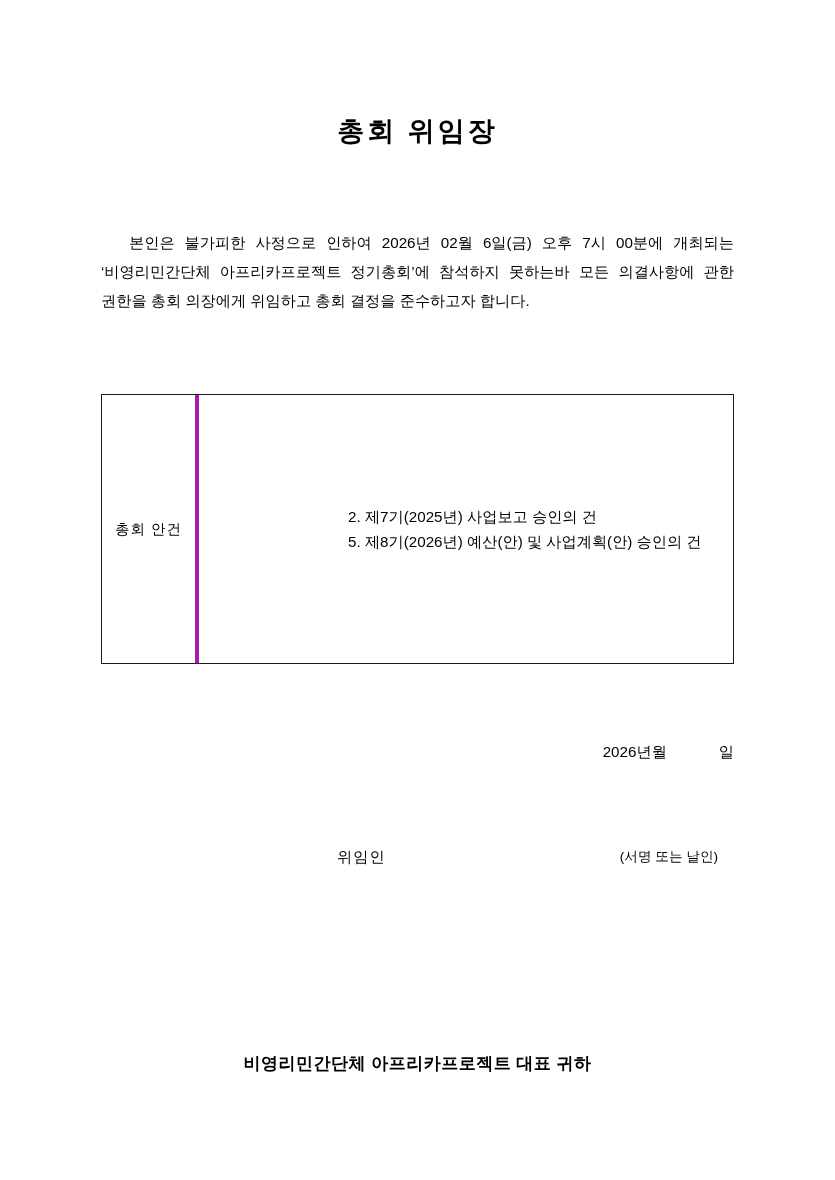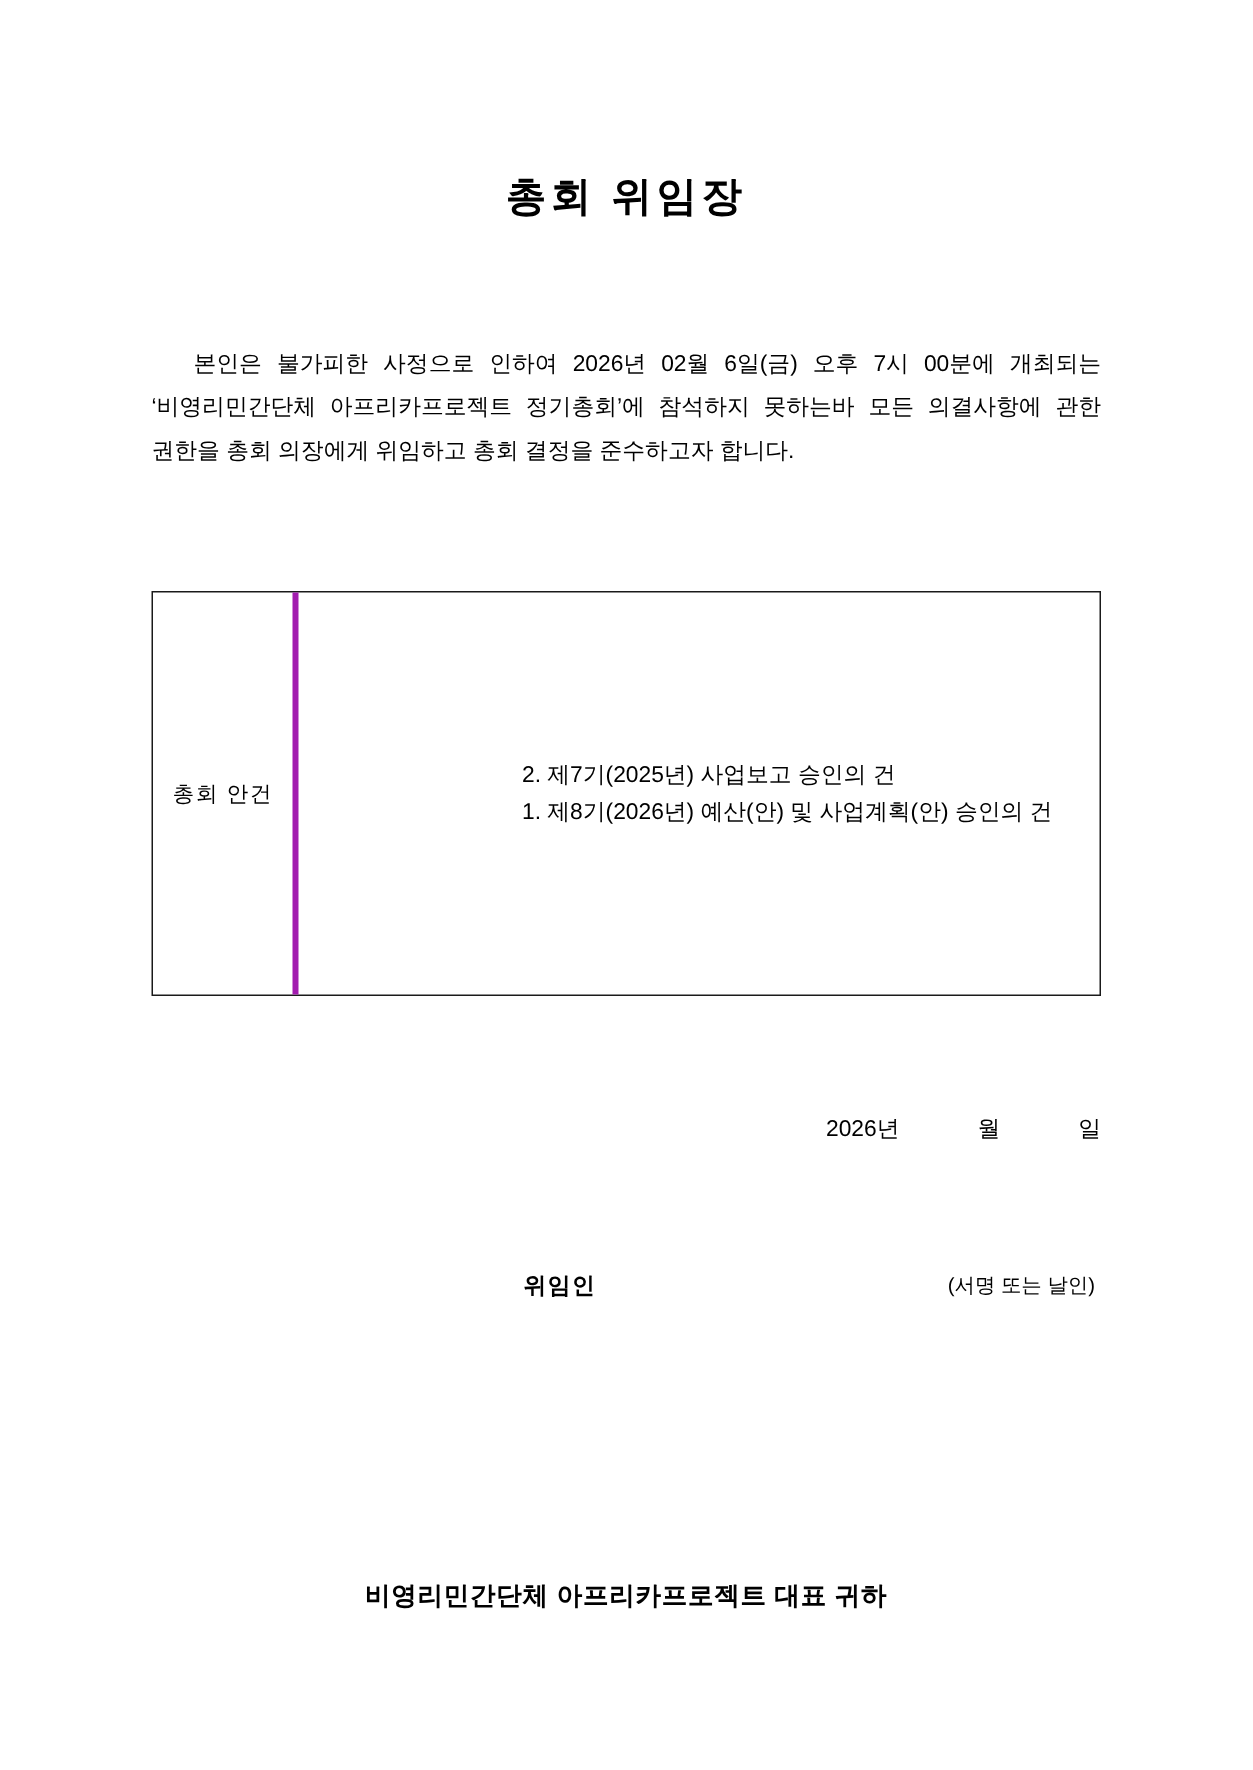--- a/index.html
+++ b/index.html
@@ -89,41 +89,40 @@
     top: 742px;
     left: 0;
     width: 734px;
     text-align: right;
     font-size: 15.2px;
     font-family: "Liberation Sans", "DejaVu Sans", sans-serif;
   }
   .date-line .seg {
     display: inline-block;
   }
-  .date-year { margin-right: 52px; }
+  .date-year { }
   .date-month { margin-right: 52px; }
 
   .sign-row {
     position: absolute;
     top: 847px;
     left: 101px;
     width: 633px;
     font-size: 15.2px;
     font-family: "Liberation Sans", "DejaVu Sans", sans-serif;
   }
   .sign-label {
     position: absolute;
-    left: 248px;
+    left: 236px;
     top: 0;
     letter-spacing: 1px;
-    font-weight: bold;
   }
   .sign-note {
     position: absolute;
-    right: 4px;
+    right: 16px;
     top: 1px;
     font-size: 13.6px;
   }
 
   .footer-line {
     position: absolute;
     top: 1052px;
     left: 0;
     width: 835px;
     text-align: center;
@@ -139,21 +138,21 @@
 <div class="page">
 
   <div class="doc-title">총회 위임장</div>
 
   <div class="intro">본인은 불가피한 사정으로 인하여 2026년 02월 6일(금) 오후 7시 00분에 개최되는 ‘비영리민간단체 아프리카프로젝트 정기총회’에 참석하지 못하는바 모든 의결사항에 관한 권한을 총회 의장에게 위임하고 총회 결정을 준수하고자 합니다.</div>
 
   <div class="agenda-table">
     <div class="agenda-label-cell">총회 안건</div>
     <div class="agenda-body-cell">
       <div class="agenda-item">2.  제7기(2025년) 사업보고 승인의 건</div>
-      <div class="agenda-item">1.  제8기(2026년) 예산(안) 및 사업계획(안) 승인의 건</div>
+      <div class="agenda-item">5.  제8기(2026년) 예산(안) 및 사업계획(안) 승인의 건</div>
     </div>
   </div>
 
   <div class="date-line">
     <span class="seg date-year">2026년</span><span class="seg date-month">월</span><span class="seg date-day">일</span>
   </div>
 
   <div class="sign-row">
     <span class="sign-label">위임인</span>
     <span class="sign-note">(서명 또는 날인)</span>

